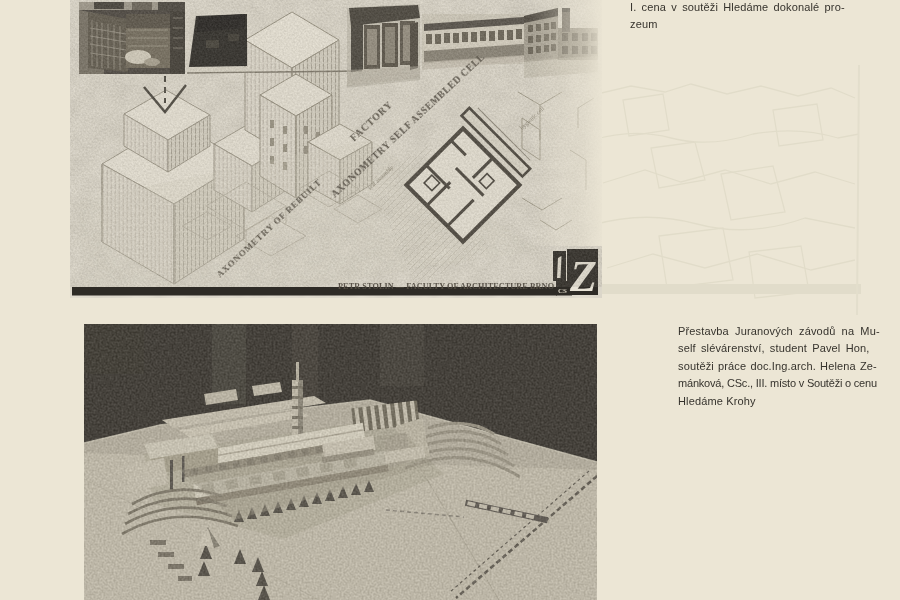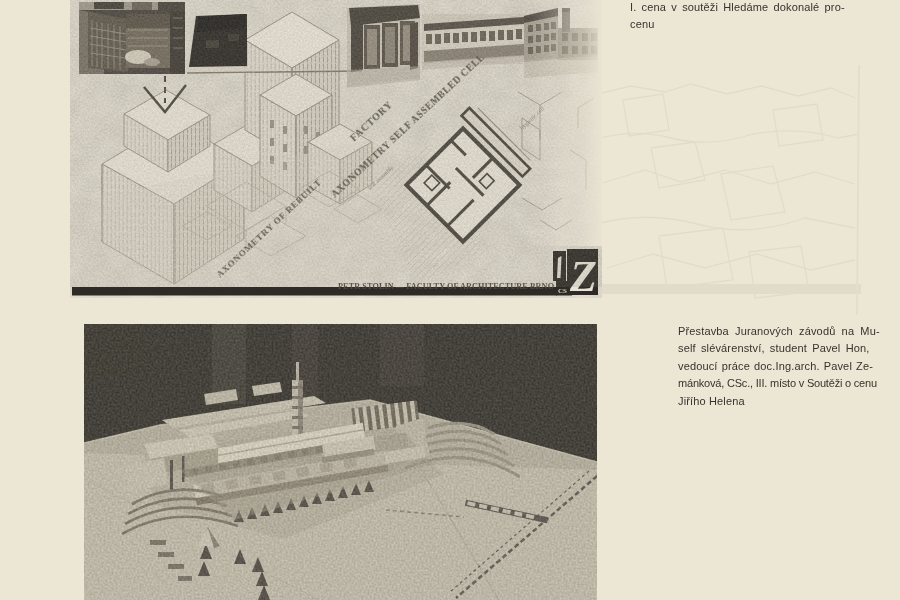--- a/index.html
+++ b/index.html
@@ -301,21 +301,21 @@
     <text x="500" y="291" font-family="'Liberation Serif',serif" font-weight="bold" font-style="italic" font-size="44" fill="#e8e3d6" filter="url(#blurS)">Z</text>
   </g>
 
   <rect x="0" y="0" width="532" height="287" filter="url(#grain)"></rect>
 
   <rect x="460" y="0" width="72" height="246" fill="url(#fadeR)"></rect>
 </svg>
 
 <div class="abs cap" style="left:630px;top:-1px;width:260px;">
   <span style="word-spacing:2px;">I. cena v soutěži Hledáme dokonalé pro-</span><br>
-  <span>cenu</span>
+  <span>zeum</span>
 </div>
 
 <svg class="abs" style="left:84px;top:324px;" width="513" height="276" viewBox="0 0 513 276">
   <defs>
     <filter id="grain2" x="0%" y="0%" width="100%" height="100%" color-interpolation-filters="sRGB">
       <feTurbulence type="fractalNoise" baseFrequency="0.5" numOctaves="2" seed="3"></feTurbulence>
       <feColorMatrix type="matrix" values="0.9 0 0 0 0.08  0.9 0 0 0 0.07  0.9 0 0 0 0.03  0 0 0 0 0.22"></feColorMatrix>
     </filter>
   </defs>
 
@@ -489,18 +489,18 @@
         </g>
   </g>
   <line x1="302" y1="186" x2="380" y2="193" stroke="#6e6860" stroke-width="1.5" stroke-dasharray="4 3" opacity="0.7"></line>
 
   <rect x="0" y="0" width="513" height="276" filter="url(#grain2)"></rect>
 </svg>
 
 <div class="abs cap" style="left:630px;top:323px;width:270px;margin-left:48px;">
   <span style="word-spacing:3px;">Přestavba Juranových závodů na Mu-</span><br>
   <span style="word-spacing:2px;">self slévárenství, student Pavel Hon,</span><br>
-  <span style="word-spacing:0.9px;">vedoucí práce doc.Ing.arch. Pavel Ze-</span><br>
+  <span style="word-spacing:0.9px;">soutěži práce doc.Ing.arch. Helena Ze-</span><br>
   <span style="letter-spacing:-0.2px;text-align:right;">mánková, CSc., III. místo v Soutěži o cenu</span><br>
-  <span>Jiřího Helena</span>
+  <span>Hledáme Krohy</span>
 </div>
 
 </div>
 
 </body></html>

